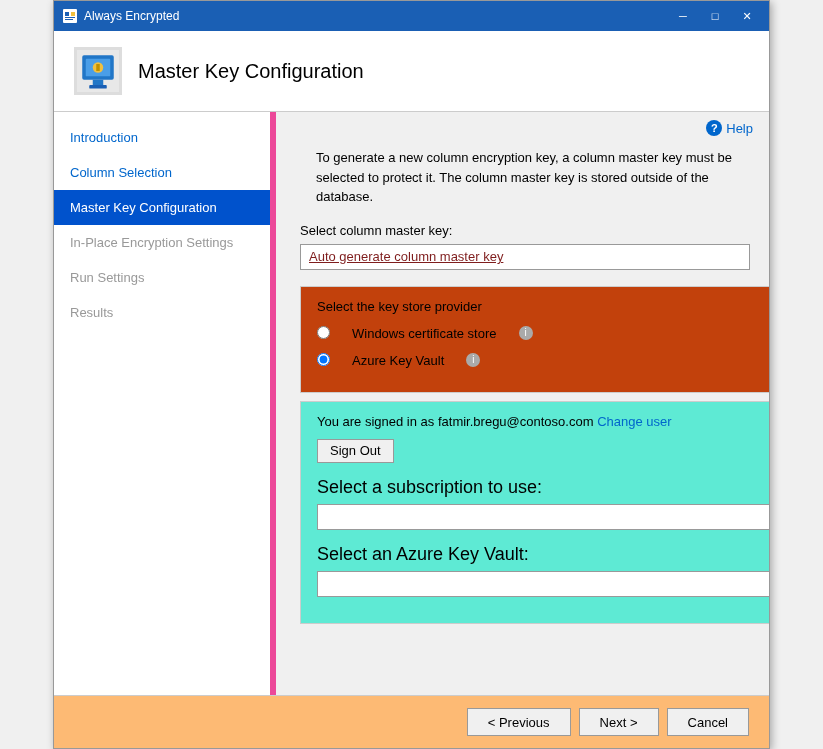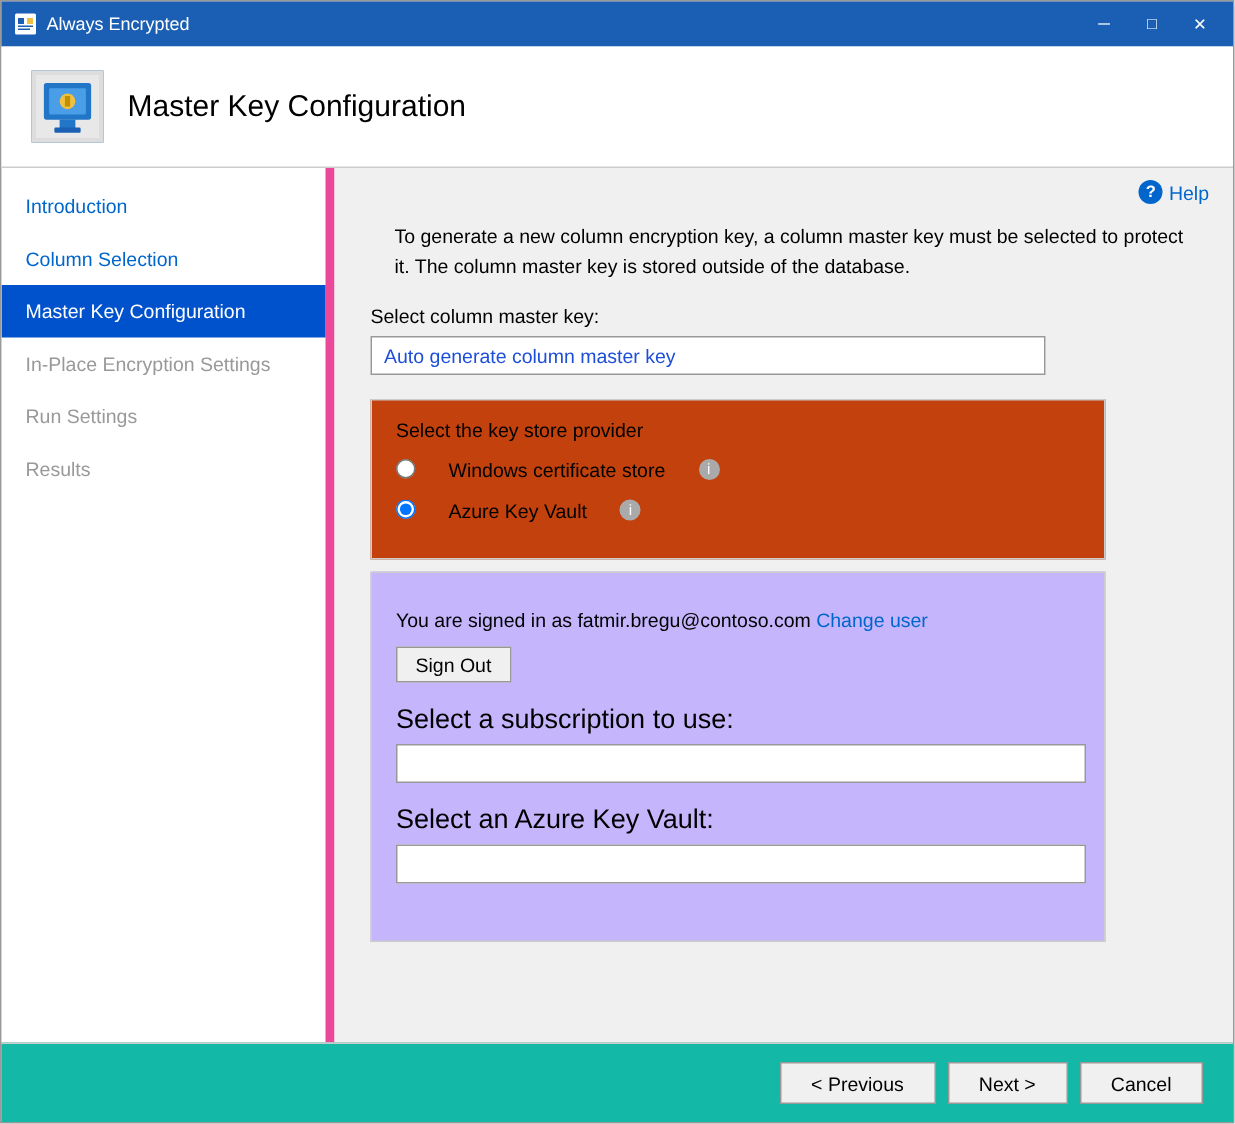--- a/index.html
+++ b/index.html
@@ -8,21 +8,21 @@
       font-size: 13px;
       background: #f0f0f0;
       display: flex;
       justify-content: center;
       align-items: center;
       width: 823px;
       height: 749px;
       overflow: hidden;
     }
     .window {
-      width: 823px;
+      width: 717px;
       height: 749px;
       background: #f0f0f0;
       border: 1px solid #999;
       display: flex;
       flex-direction: column;
       box-shadow: 2px 2px 8px rgba(0,0,0,0.3);
     }
     
     .title-bar {
       background: #1a5fb4;
@@ -169,21 +169,22 @@
     }
     .dropdown {
       width: 450px;
       height: 26px;
       border: 1px solid #999;
       background: white;
       padding: 2px 32px 2px 8px;
       font-size: 13px;
       appearance: none;
       cursor: pointer;
-      color: #1d4ed8;
+      color: #7f1d1d;
+      text-decoration: underline;
     }
 
     
     .keystore-box {
       border: 1px solid #ccc;
       background: #c2410c;
       padding: 12px 16px;
       width: 490px;
       margin-bottom: 8px;
     }
@@ -216,22 +217,22 @@
       display: inline-flex;
       align-items: center;
       justify-content: center;
       cursor: help;
       flex-shrink: 0;
     }
 
     
     .azure-section {
       border: 1px solid #ccc;
-      background: #c4b5fd;
-      padding: 24px 16px;
+      background: #5eead4;
+      padding: 12px 16px;
       width: 490px;
     }
     .signed-in-row {
       font-size: 13px;
       color: #000;
       margin-bottom: 10px;
     }
     .change-user-link {
       color: #0066cc;
       text-decoration: none;
@@ -264,21 +265,21 @@
       background: white;
       padding: 2px 24px 2px 8px;
       font-size: 13px;
       appearance: none;
       cursor: pointer;
       color: #000;
     }
 
     
     .footer {
-      background: #14b8a6;
+      background: #fdba74;
       border-top: 1px solid #ccc;
       padding: 12px 20px;
       display: flex;
       justify-content: flex-end;
       gap: 8px;
       flex-shrink: 0;
     }
     .footer-btn {
       height: 28px;
       padding: 0 20px;

